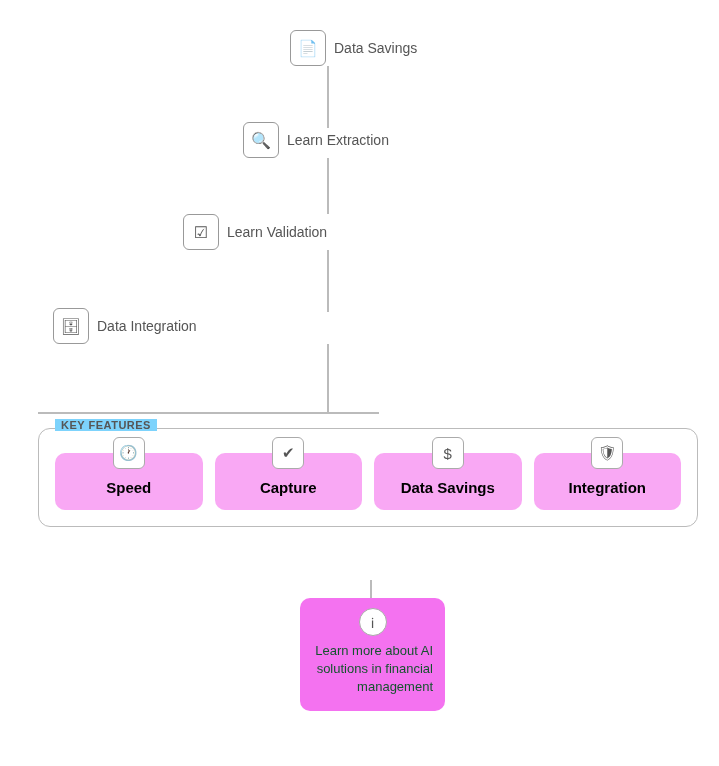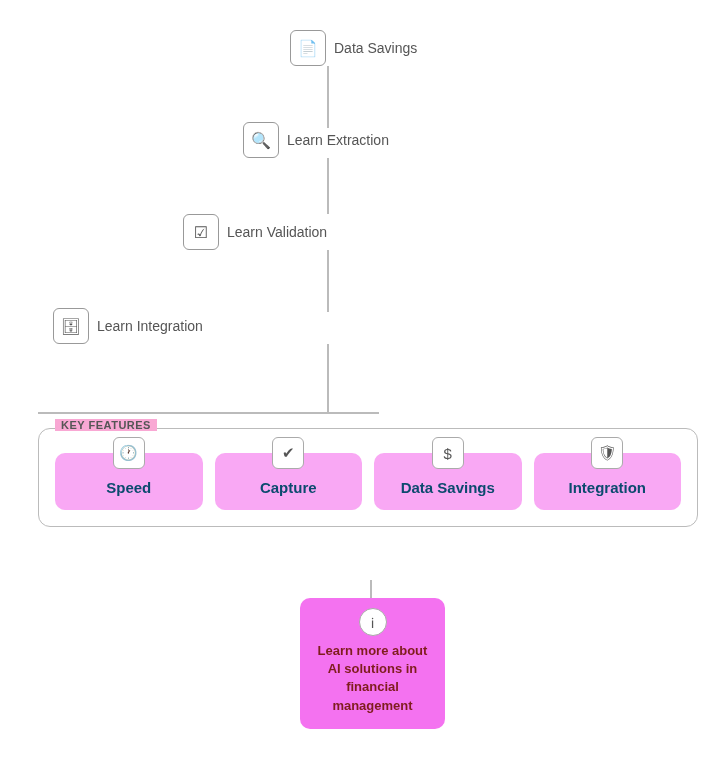--- a/index.html
+++ b/index.html
@@ -53,21 +53,21 @@
       border: 1.5px solid #bbb;
       border-radius: 12px;
       background: #fff;
       padding: 20px 16px 16px 16px;
     }
 
     .key-features-label {
       position: absolute;
       top: -10px;
       left: 16px;
-      background: #f9a8d4;
+      background: #7dd3fc;
       padding: 0 6px;
       font-size: 11px;
       font-weight: bold;
       color: #555;
       letter-spacing: 0.5px;
     }
 
     .features-row {
       display: flex;
       gap: 12px;
@@ -100,21 +100,21 @@
       align-items: center;
       justify-content: center;
       font-size: 15px;
       color: #555;
     }
 
     .feature-label {
       margin-top: 16px;
       font-size: 15px;
       font-weight: 600;
-      color: #0c4a6e;
+      color: #000000;
     }
 
     
     .callout-box {
       position: absolute;
       top: 598px;
       left: 300px;
       width: 145px;
       background: #f472f0;
       border-radius: 10px;
@@ -133,24 +133,23 @@
       background: #fff;
       display: flex;
       align-items: center;
       justify-content: center;
       font-size: 14px;
       color: #555;
     }
 
     .callout-text {
       font-size: 13px;
-      color: #7f1d1d;
-      text-align: center;
+      color: #14532d;
+      text-align: right;
       line-height: 1.4;
-      font-weight: bold;
     }
 
     
     .v-connector {
       position: absolute;
       width: 2px;
       background: #bbb;
     }
 
     
@@ -181,21 +180,21 @@
 
   <div class="flow-step" style="top:214px; left:183px;">
     <div class="flow-icon">☑</div>
     <span class="flow-label">Learn Validation</span>
   </div>
 
   <div class="v-connector" style="top:250px; left:327px; height:62px;"></div>
 
   <div class="flow-step" style="top:308px; left:53px;">
     <div class="flow-icon">🗄</div>
-    <span class="flow-label">Learn Integration</span>
+    <span class="flow-label">Data Integration</span>
   </div>
 
   <div class="h-connector" style="top:412px; left:38px; width:341px;"></div>
   <div class="v-connector" style="top:344px; left:327px; height:68px;"></div>
 
   <div class="key-features-box">
     <span class="key-features-label">KEY FEATURES</span>
     <div class="features-row">
 
       <div class="feature-card">

